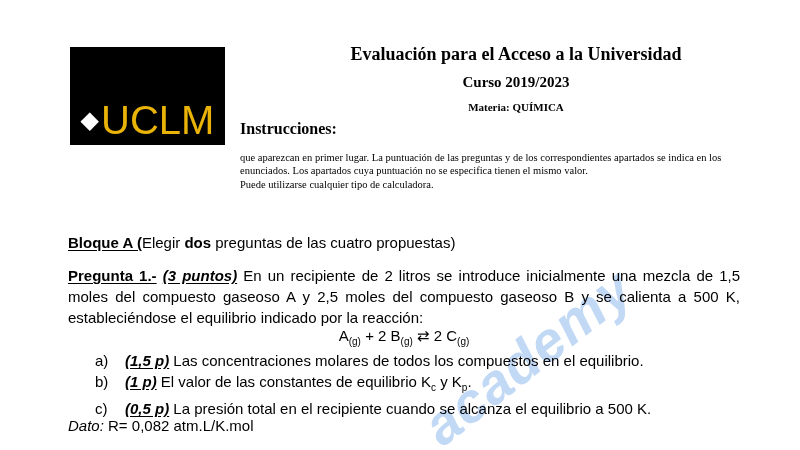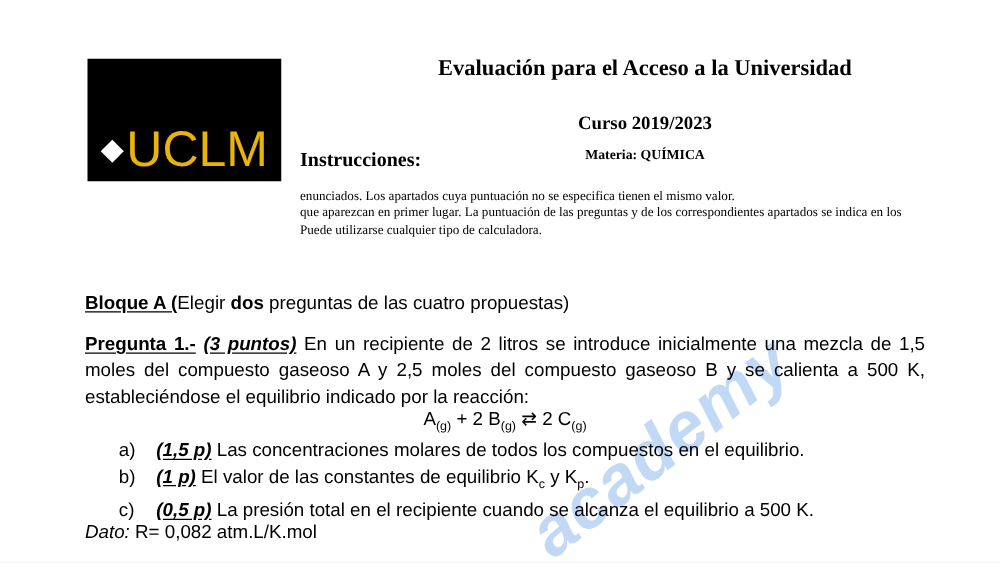--- a/index.html
+++ b/index.html
@@ -30,21 +30,21 @@
   .logo-caption {
     position:absolute; left:64px; top:148px; width:168px; text-align:center;
     font-size:8px; font-weight:bold; letter-spacing:0.2px; white-space:nowrap;
     z-index:1; color:#000;
   }
   
   .title-block {
     position:absolute; left:238px; top:44px; width:556px; text-align:center;
     font-family:"Liberation Serif", serif; font-weight:bold; color:#000; z-index:1;
   }
-  .exam-title   { font-size:18px; line-height:21px; margin-bottom:25px; }
+  .exam-title   { font-size:18px; line-height:21px; margin-bottom:8px; }
   .exam-course  { font-size:15px; line-height:18px; margin-bottom:7px; }
   .exam-subject { font-size:11px; line-height:18px; }
   
   .instructions {
     position:absolute; left:240px; top:121px; width:556px;
     font-family:"Liberation Serif", serif; font-size:10.5px; line-height:13.4px;
     color:#000; z-index:1;
   }
   .instructions-heading { font-weight:bold; font-size:16px; line-height:15px; margin-bottom:15px; }
   
@@ -79,22 +79,22 @@
   </div>
 
   <div class="title-block">
     <div class="exam-title">Evaluación para el Acceso a la Universidad</div>
     <div class="exam-course">Curso 2019/2023</div>
     <div class="exam-subject">Materia: QUÍMICA</div>
   </div>
 
   <div class="instructions">
     <div class="instructions-heading">Instrucciones:</div>
+    <div class="instruction-line">que aparezcan en primer lugar. La puntuación de las preguntas y de los correspondientes apartados se indica en los</div>
     <div class="instruction-line">enunciados. Los apartados cuya puntuación no se especifica tienen el mismo valor.</div>
-    <div class="instruction-line">que aparezcan en primer lugar. La puntuación de las preguntas y de los correspondientes apartados se indica en los</div>
     <div class="instruction-line">Puede utilizarse cualquier tipo de calculadora.</div>
   </div>
 
   <div class="content">
 
     <div class="bloque-heading"><span class="bu">Bloque A (</span><span>Elegir </span><span class="b">dos</span><span> preguntas de las cuatro propuestas)</span></div>
 
     <p class="q-para"><span class="q-label">Pregunta 1.-</span>
       <span class="q-points">(3 puntos)</span>
       <span>En un recipiente de 2 litros se introduce inicialmente una mezcla de 1,5 moles del compuesto gaseoso A y 2,5 moles del compuesto gaseoso B y se calienta a 500 K, estableciéndose el equilibrio indicado por la reacción:</span></p>

